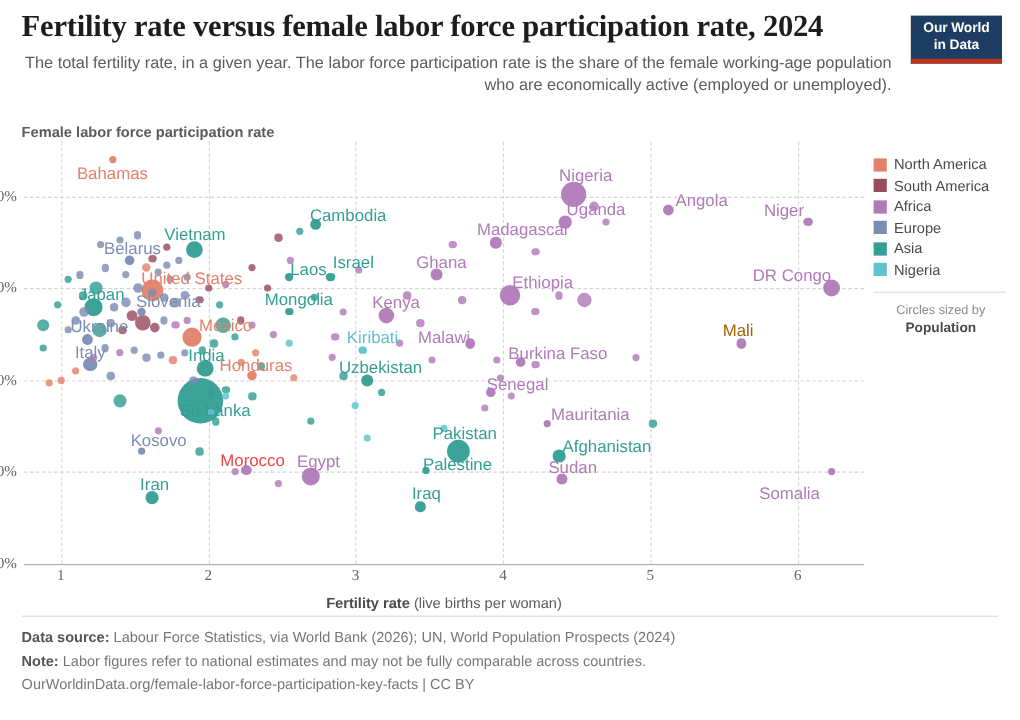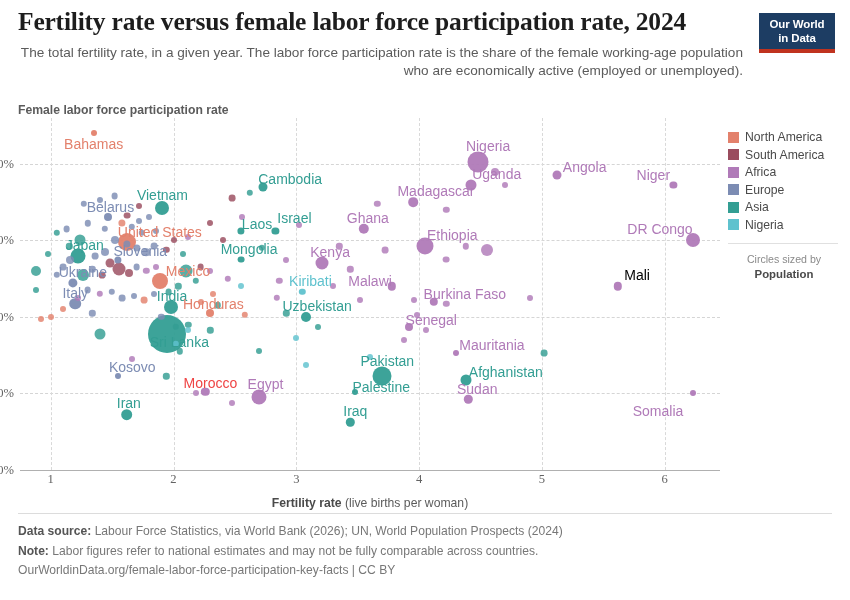--- a/index.html
+++ b/index.html
@@ -354,21 +354,21 @@
       <div class="dot-label" style="left: 347.86px; top: 99.9565px; color: rgb(176, 122, 184);">Ghana</div>
       <div class="dot-label" style="left: 139.842px; top: 114.348px; color: rgb(227, 129, 108);">United States</div>
       <div class="dot-label" style="left: 432.263px; top: 117.174px; color: rgb(176, 122, 184);">Ethiopia</div>
       <div class="dot-label" style="left: 639.982px; top: 111.435px; color: rgb(176, 122, 184);">DR Congo</div>
       <div class="dot-label" style="left: 64.7193px; top: 126.739px; color: rgb(51, 158, 147);">Japan</div>
       <div class="dot-label" style="left: 120.246px; top: 132.565px; color: rgb(124, 140, 179);">Slovenia</div>
       <div class="dot-label" style="left: 310.105px; top: 134.391px; color: rgb(176, 122, 184);">Kenya</div>
       <div class="dot-label" style="left: 229.053px; top: 130.565px; color: rgb(51, 158, 147);">Mongolia</div>
       <div class="dot-label" style="left: 62.807px; top: 153.522px; color: rgb(124, 140, 179);">Ukraine</div>
       <div class="dot-label" style="left: 168px; top: 152.609px; color: rgb(227, 129, 108);">Mexico</div>
-      <div class="dot-label" style="left: 595.07px; top: 157.348px; color: #000000; margin-left: 22px;">Mali</div>
+      <div class="dot-label" style="left: 595.07px; top: 157.348px; color: #a16207;">Mali</div>
       <div class="dot-label" style="left: 350.105px; top: 163.348px; color: rgb(176, 122, 184);">Malawi</div>
       <div class="dot-label" style="left: 444.86px; top: 175.652px; color: rgb(176, 122, 184);">Burkina Faso</div>
       <div class="dot-label" style="left: 290.456px; top: 163.087px; color: rgb(95, 194, 206);">Kiribati</div>
       <div class="dot-label" style="left: 55.2632px; top: 174.565px; color: rgb(124, 140, 179);">Italy</div>
       <div class="dot-label" style="left: 152.053px; top: 178.391px; color: rgb(51, 158, 147);">India</div>
       <div class="dot-label" style="left: 297.14px; top: 187.957px; color: rgb(51, 158, 147);">Uzbekistan</div>
       <div class="dot-label" style="left: 193.351px; top: 186.13px; color: rgb(227, 129, 108);">Honduras</div>
       <div class="dot-label" style="left: 411.298px; top: 201.522px; color: rgb(176, 122, 184);">Senegal</div>
       <div class="dot-label" style="left: 159.368px; top: 224.174px; color: rgb(51, 158, 147);">Sri Lanka</div>
       <div class="dot-label" style="left: 471.965px; top: 227.304px; color: rgb(176, 122, 184);">Mauritania</div>

